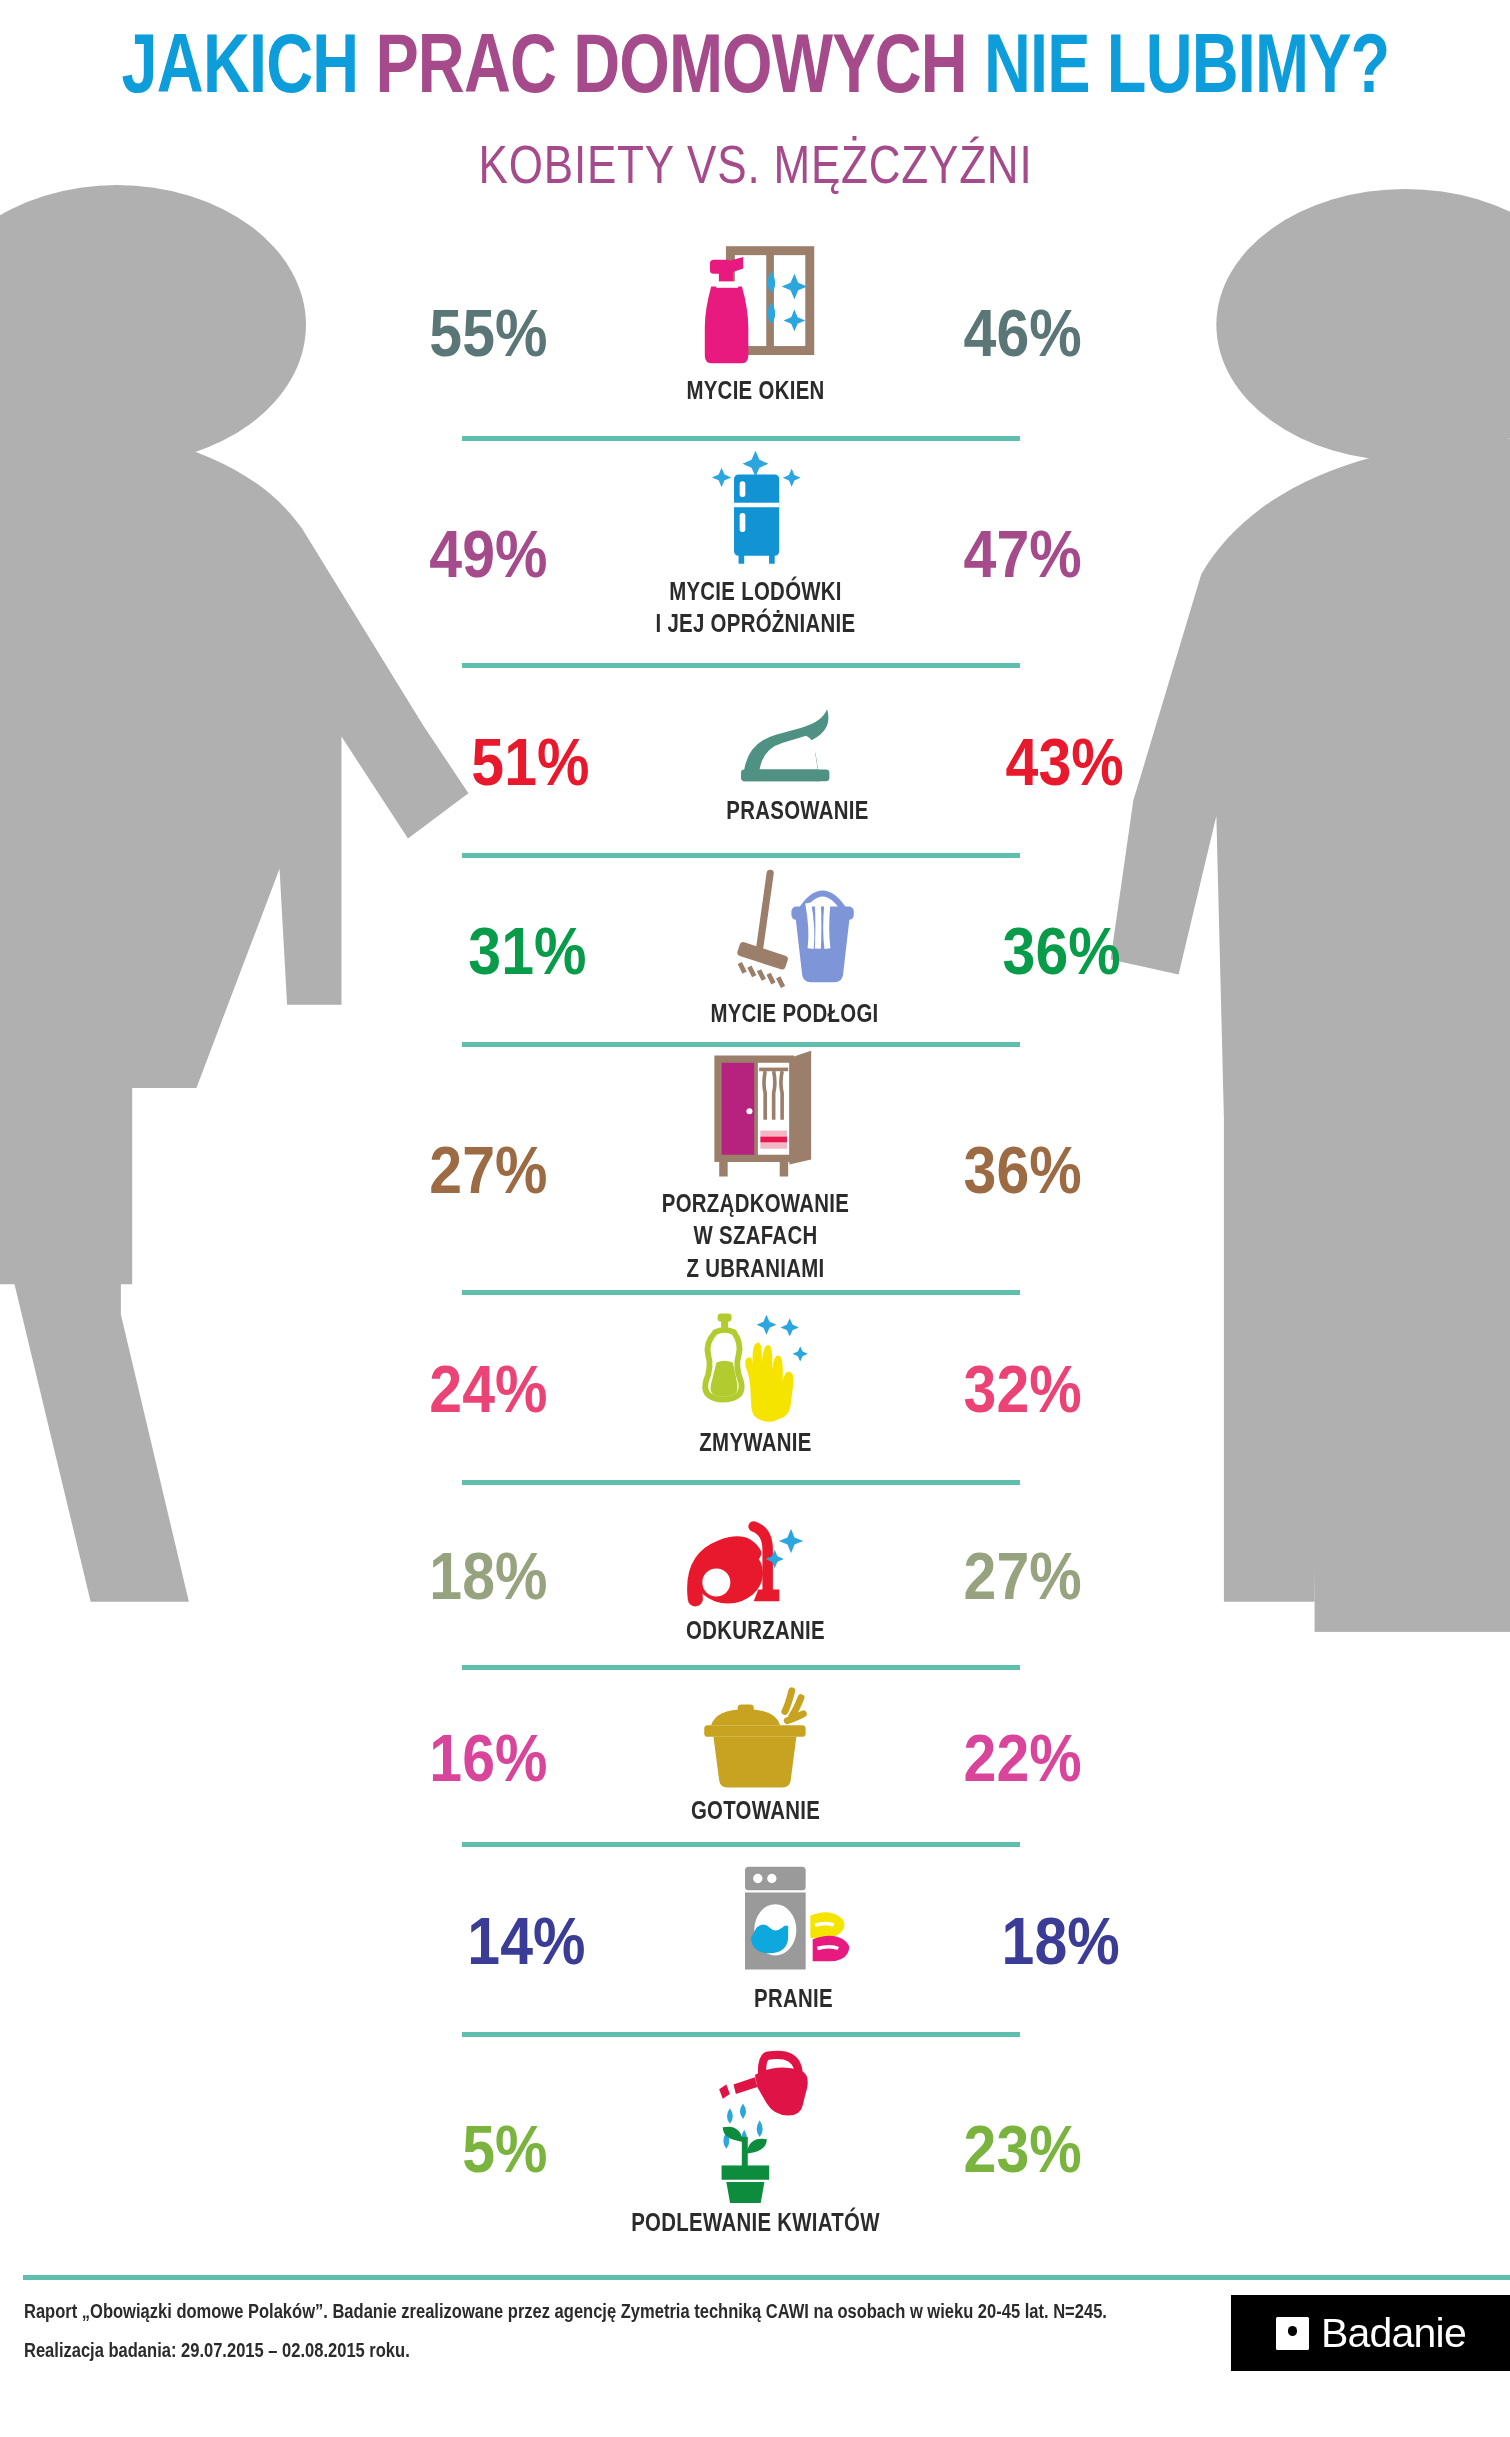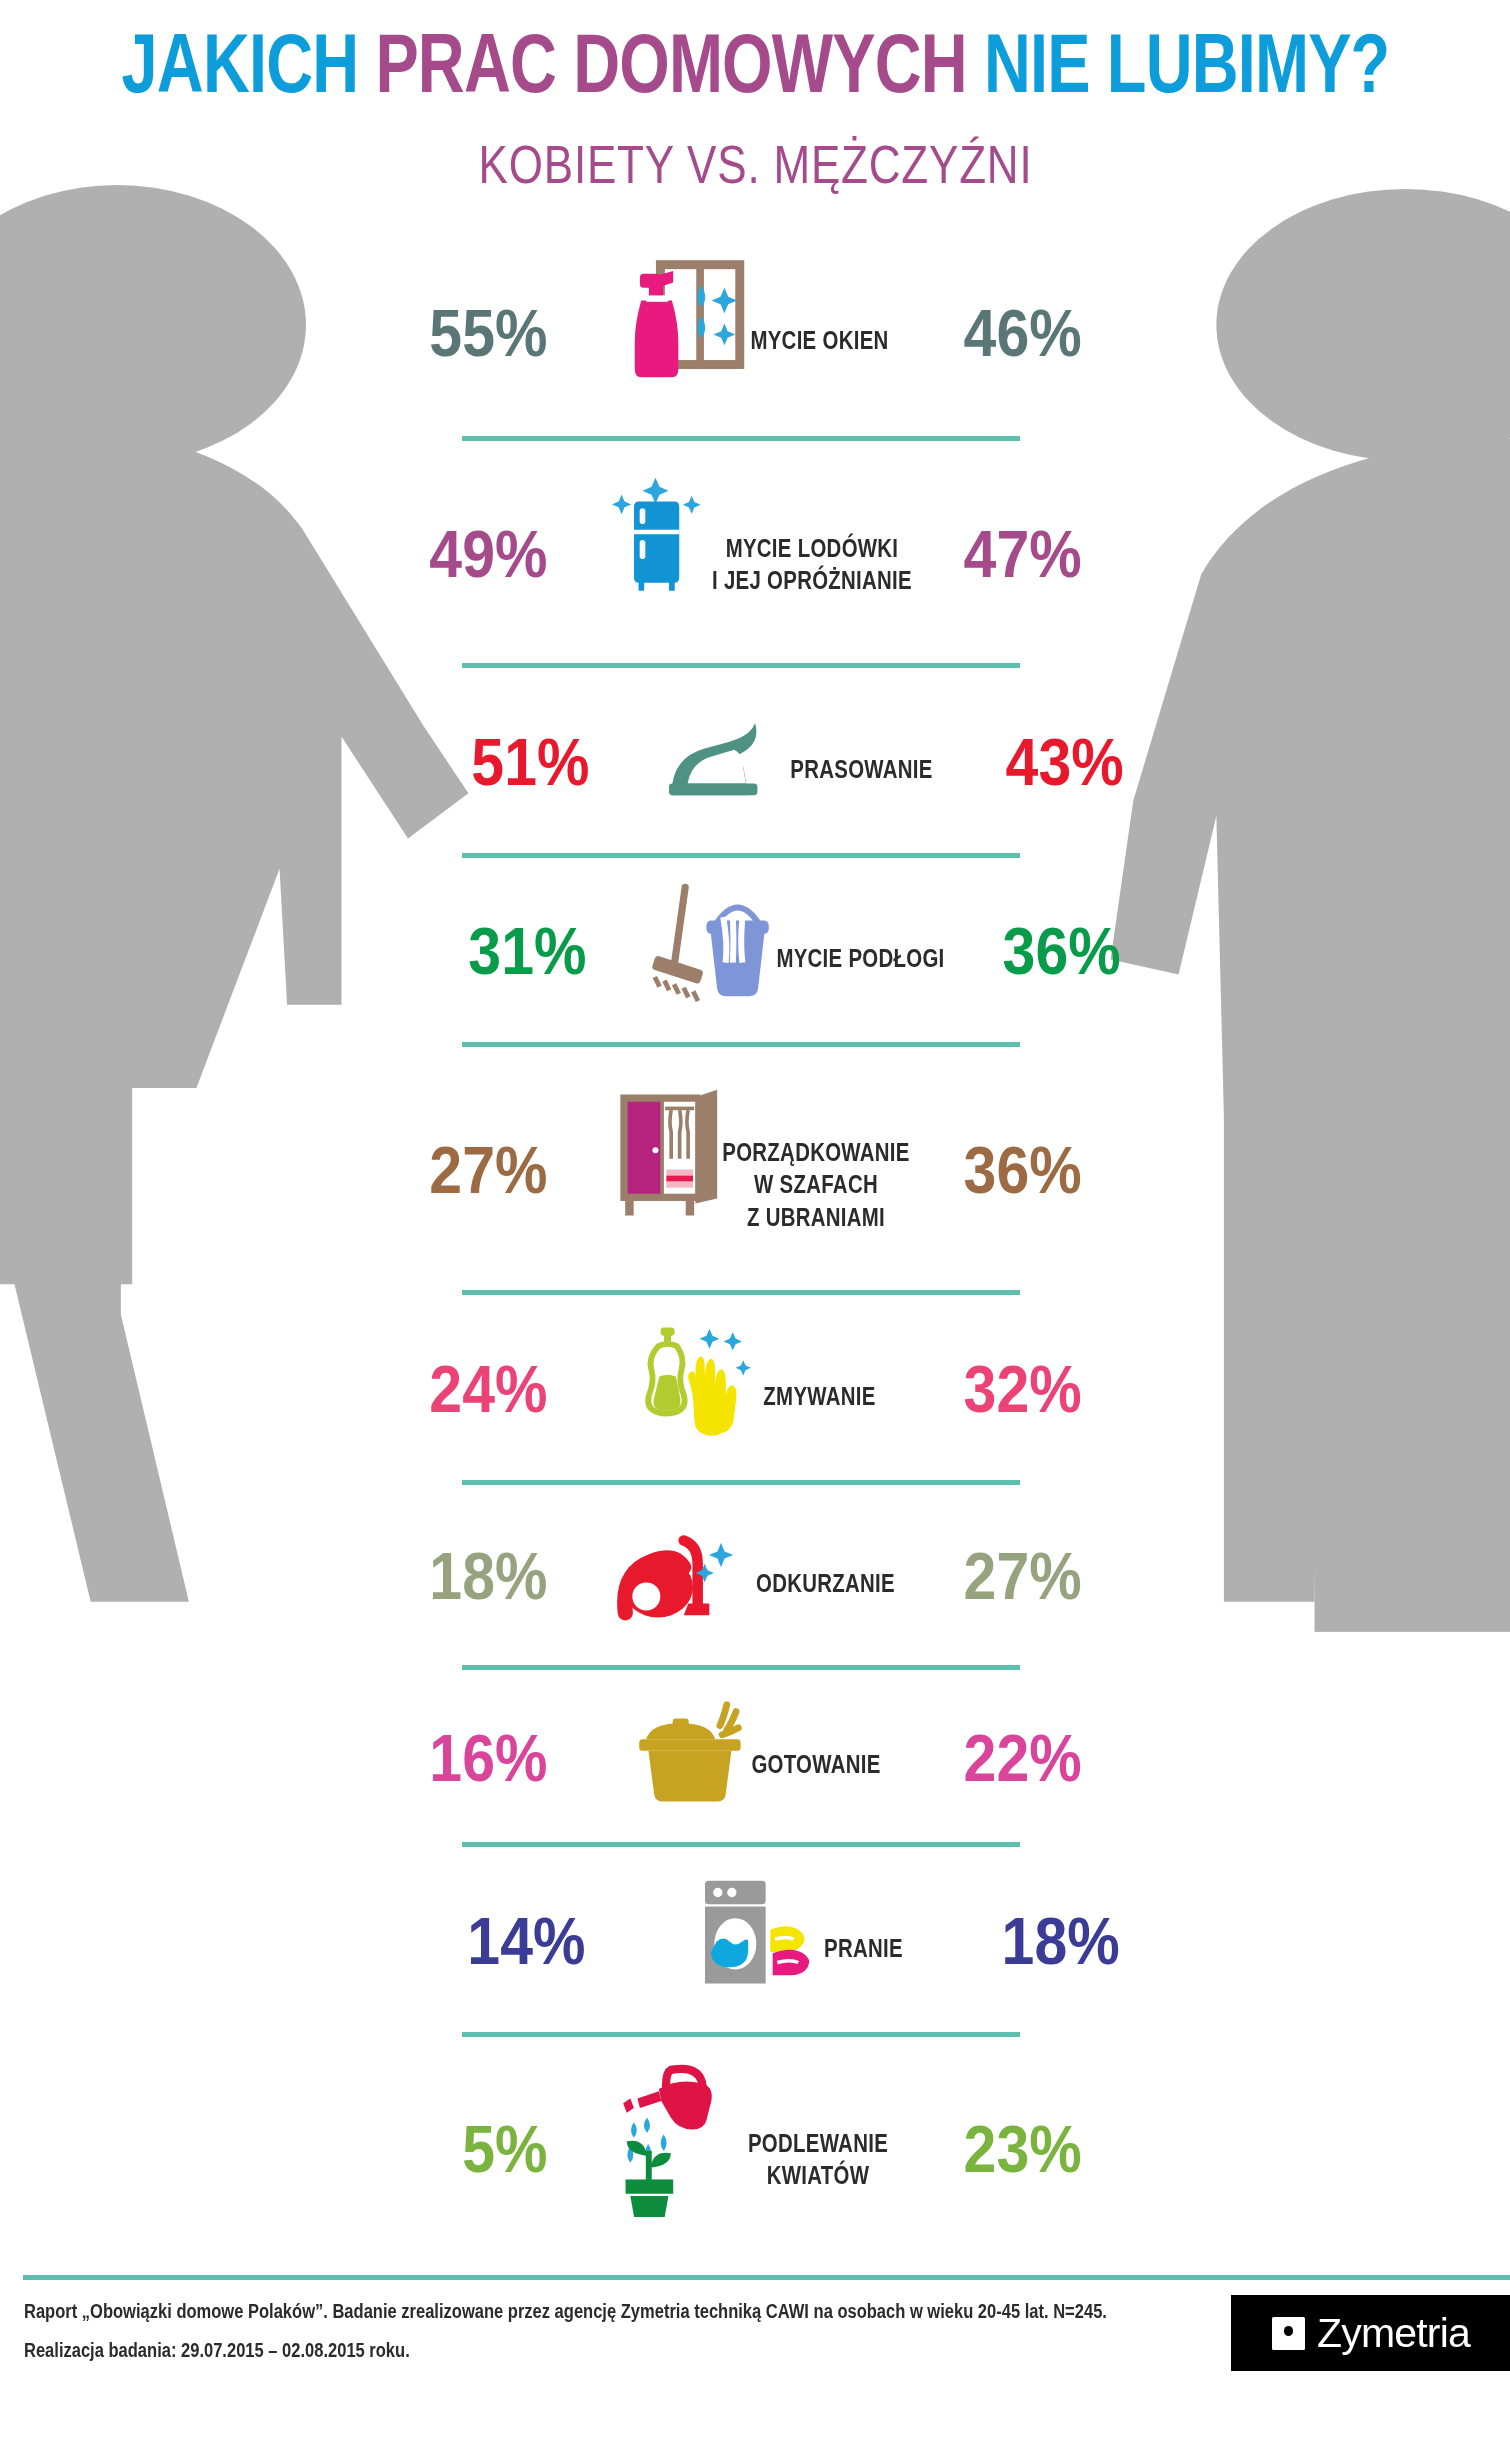--- a/index.html
+++ b/index.html
@@ -63,20 +63,21 @@
     transform:scaleY(1.12);
     width:227px;
     white-space:nowrap;
   }
   .pct.left  { text-align:right; padding-right:13.6px; }
   .pct.right { text-align:left;  padding-left:13.6px; }
 
   .center-col {
     width:317px;
     display:flex;
+    flex-direction:column;
     align-items:center;
     justify-content:center;
   }
   .icon-wrap { display:flex; align-items:center; justify-content:center; }
   .task-label {
     font-family:"Liberation Sans", sans-serif;
     font-weight:bold;
     font-size:20.4px;
     color:#2b2b2b;
     letter-spacing:0.3px;
@@ -418,16 +419,16 @@
 <div id="footer">
   <div id="footer-rule"></div>
   <div id="footer-text">
     <div>Raport „Obowiązki domowe Polaków”. Badanie zrealizowane przez agencję Zymetria techniką CAWI na osobach w wieku 20-45 lat. N=245.</div>
     <div>Realizacja badania: 29.07.2015 – 02.08.2015 roku.</div>
   </div>
   <div id="logo">
     <div id="logo-mark">
         <div id="logo-dot"></div>
       </div>
-    <div id="logo-text">Zymetria</div>
+    <div id="logo-text">Badanie</div>
   </div>
 </div>
 
 
 </body></html>

